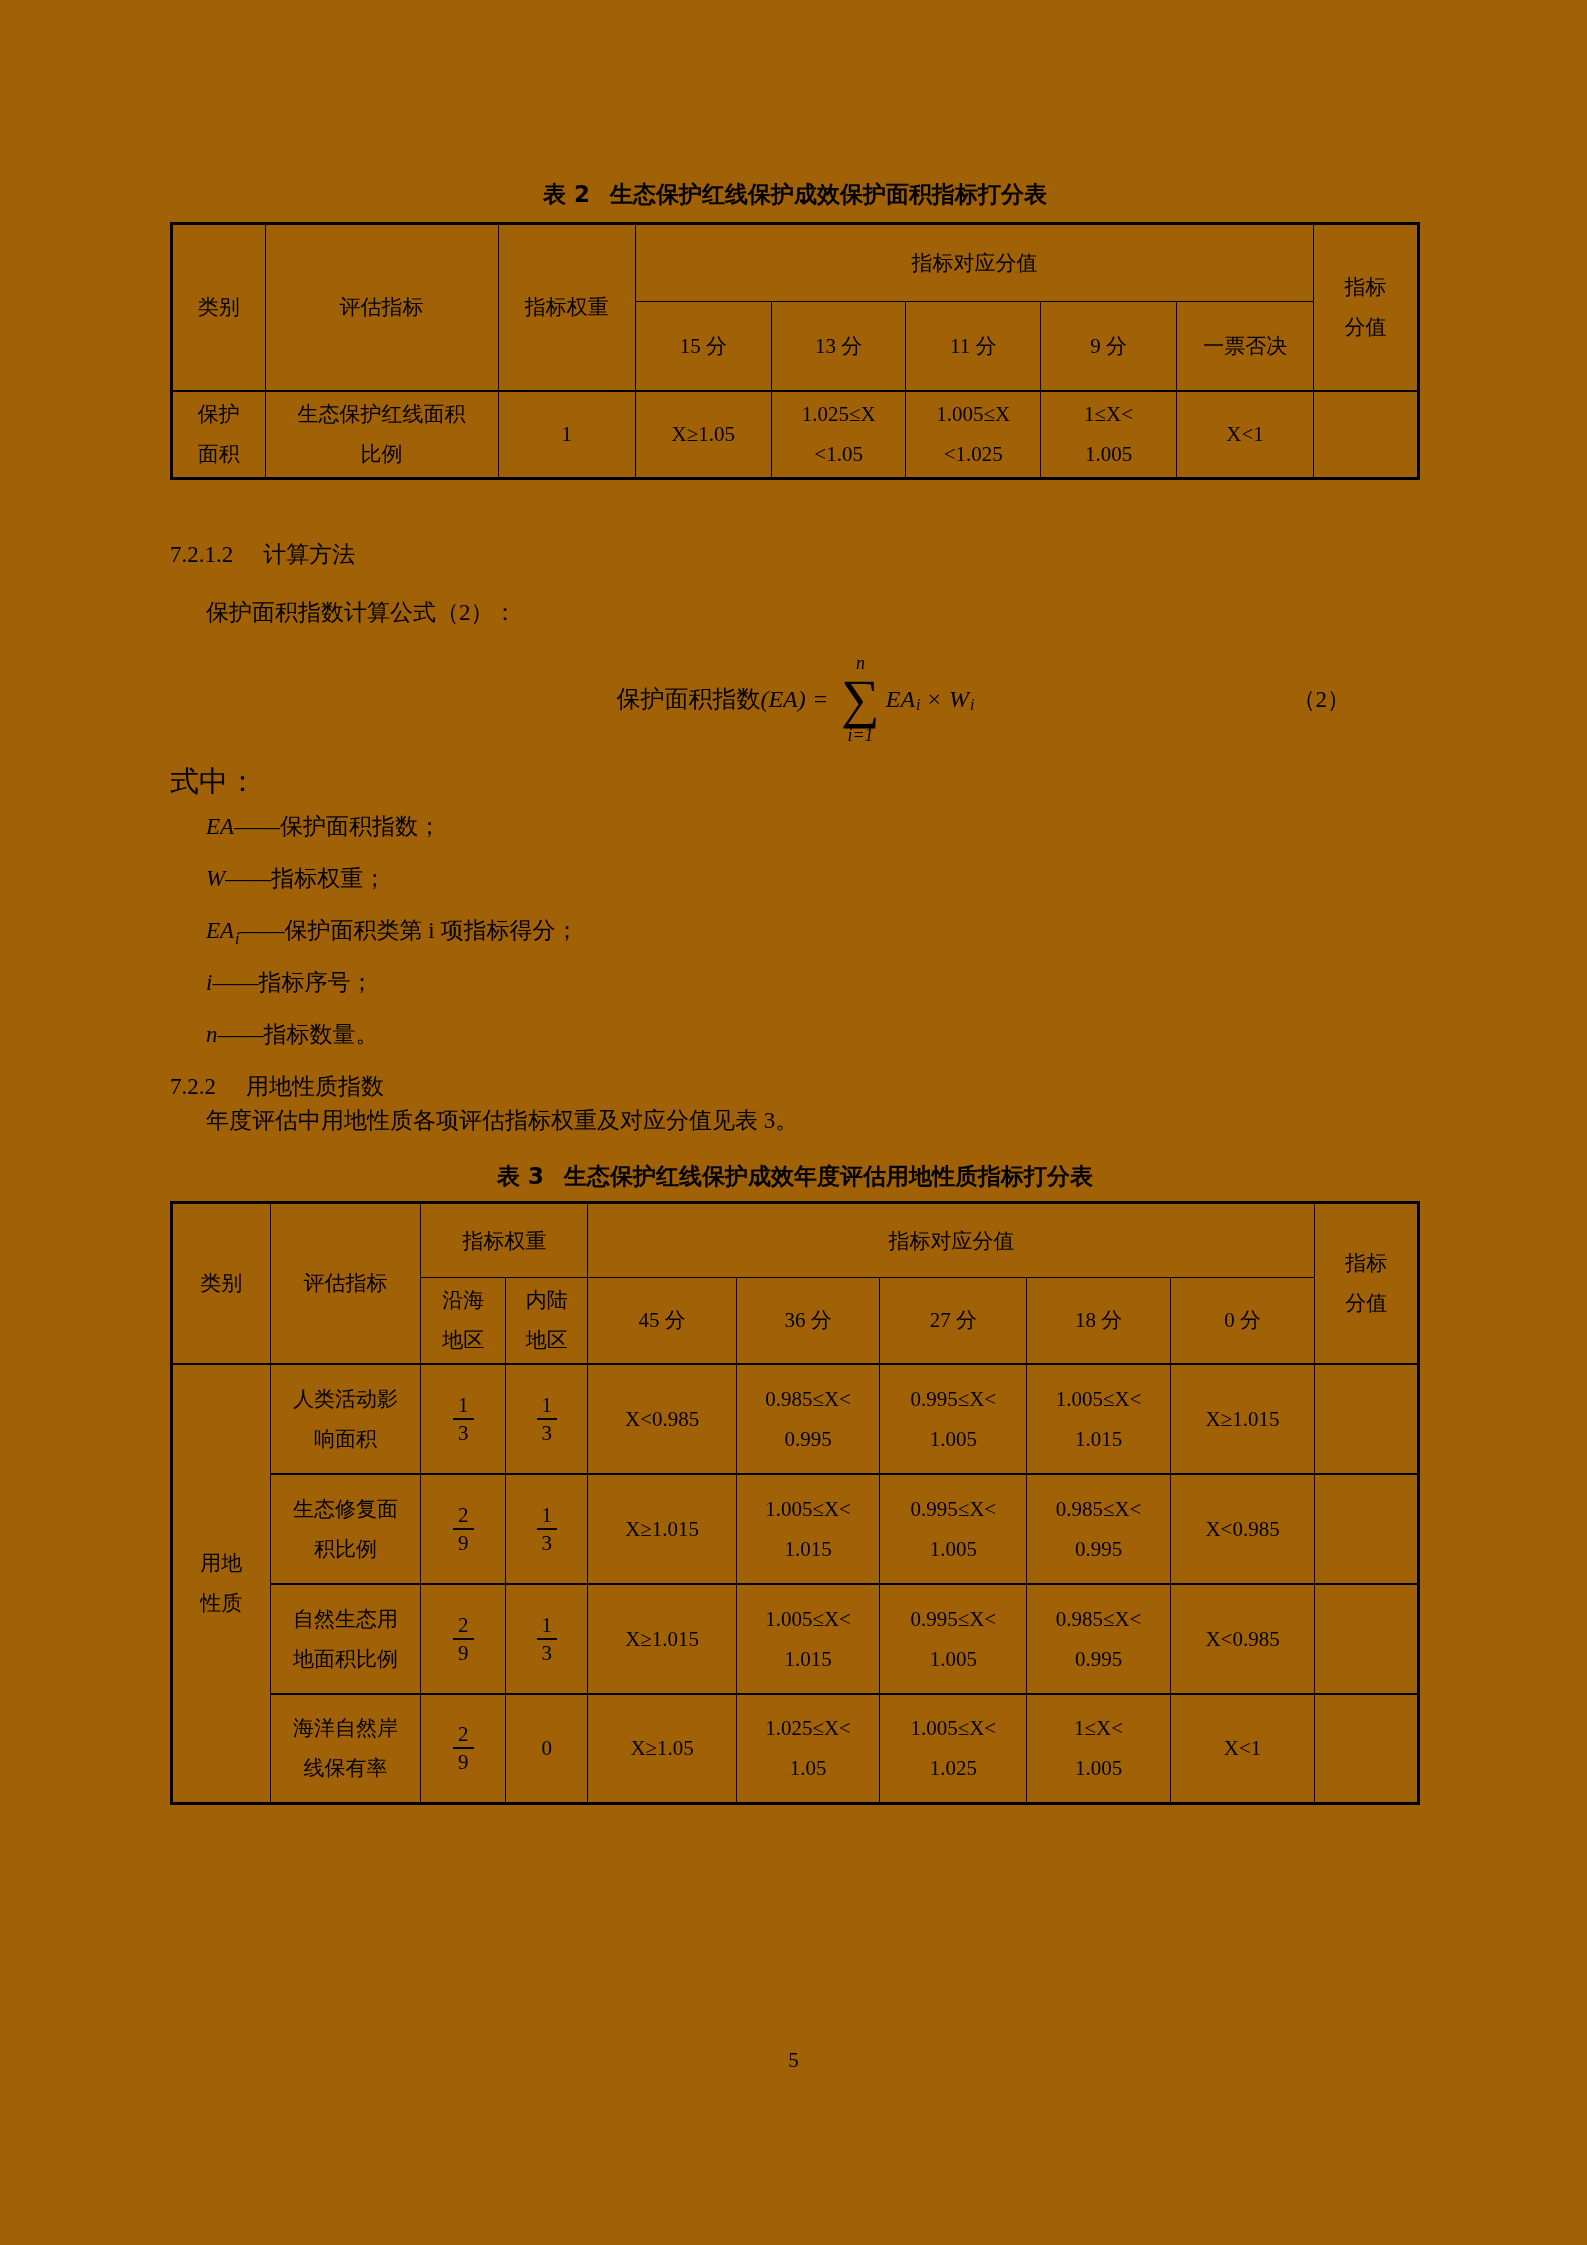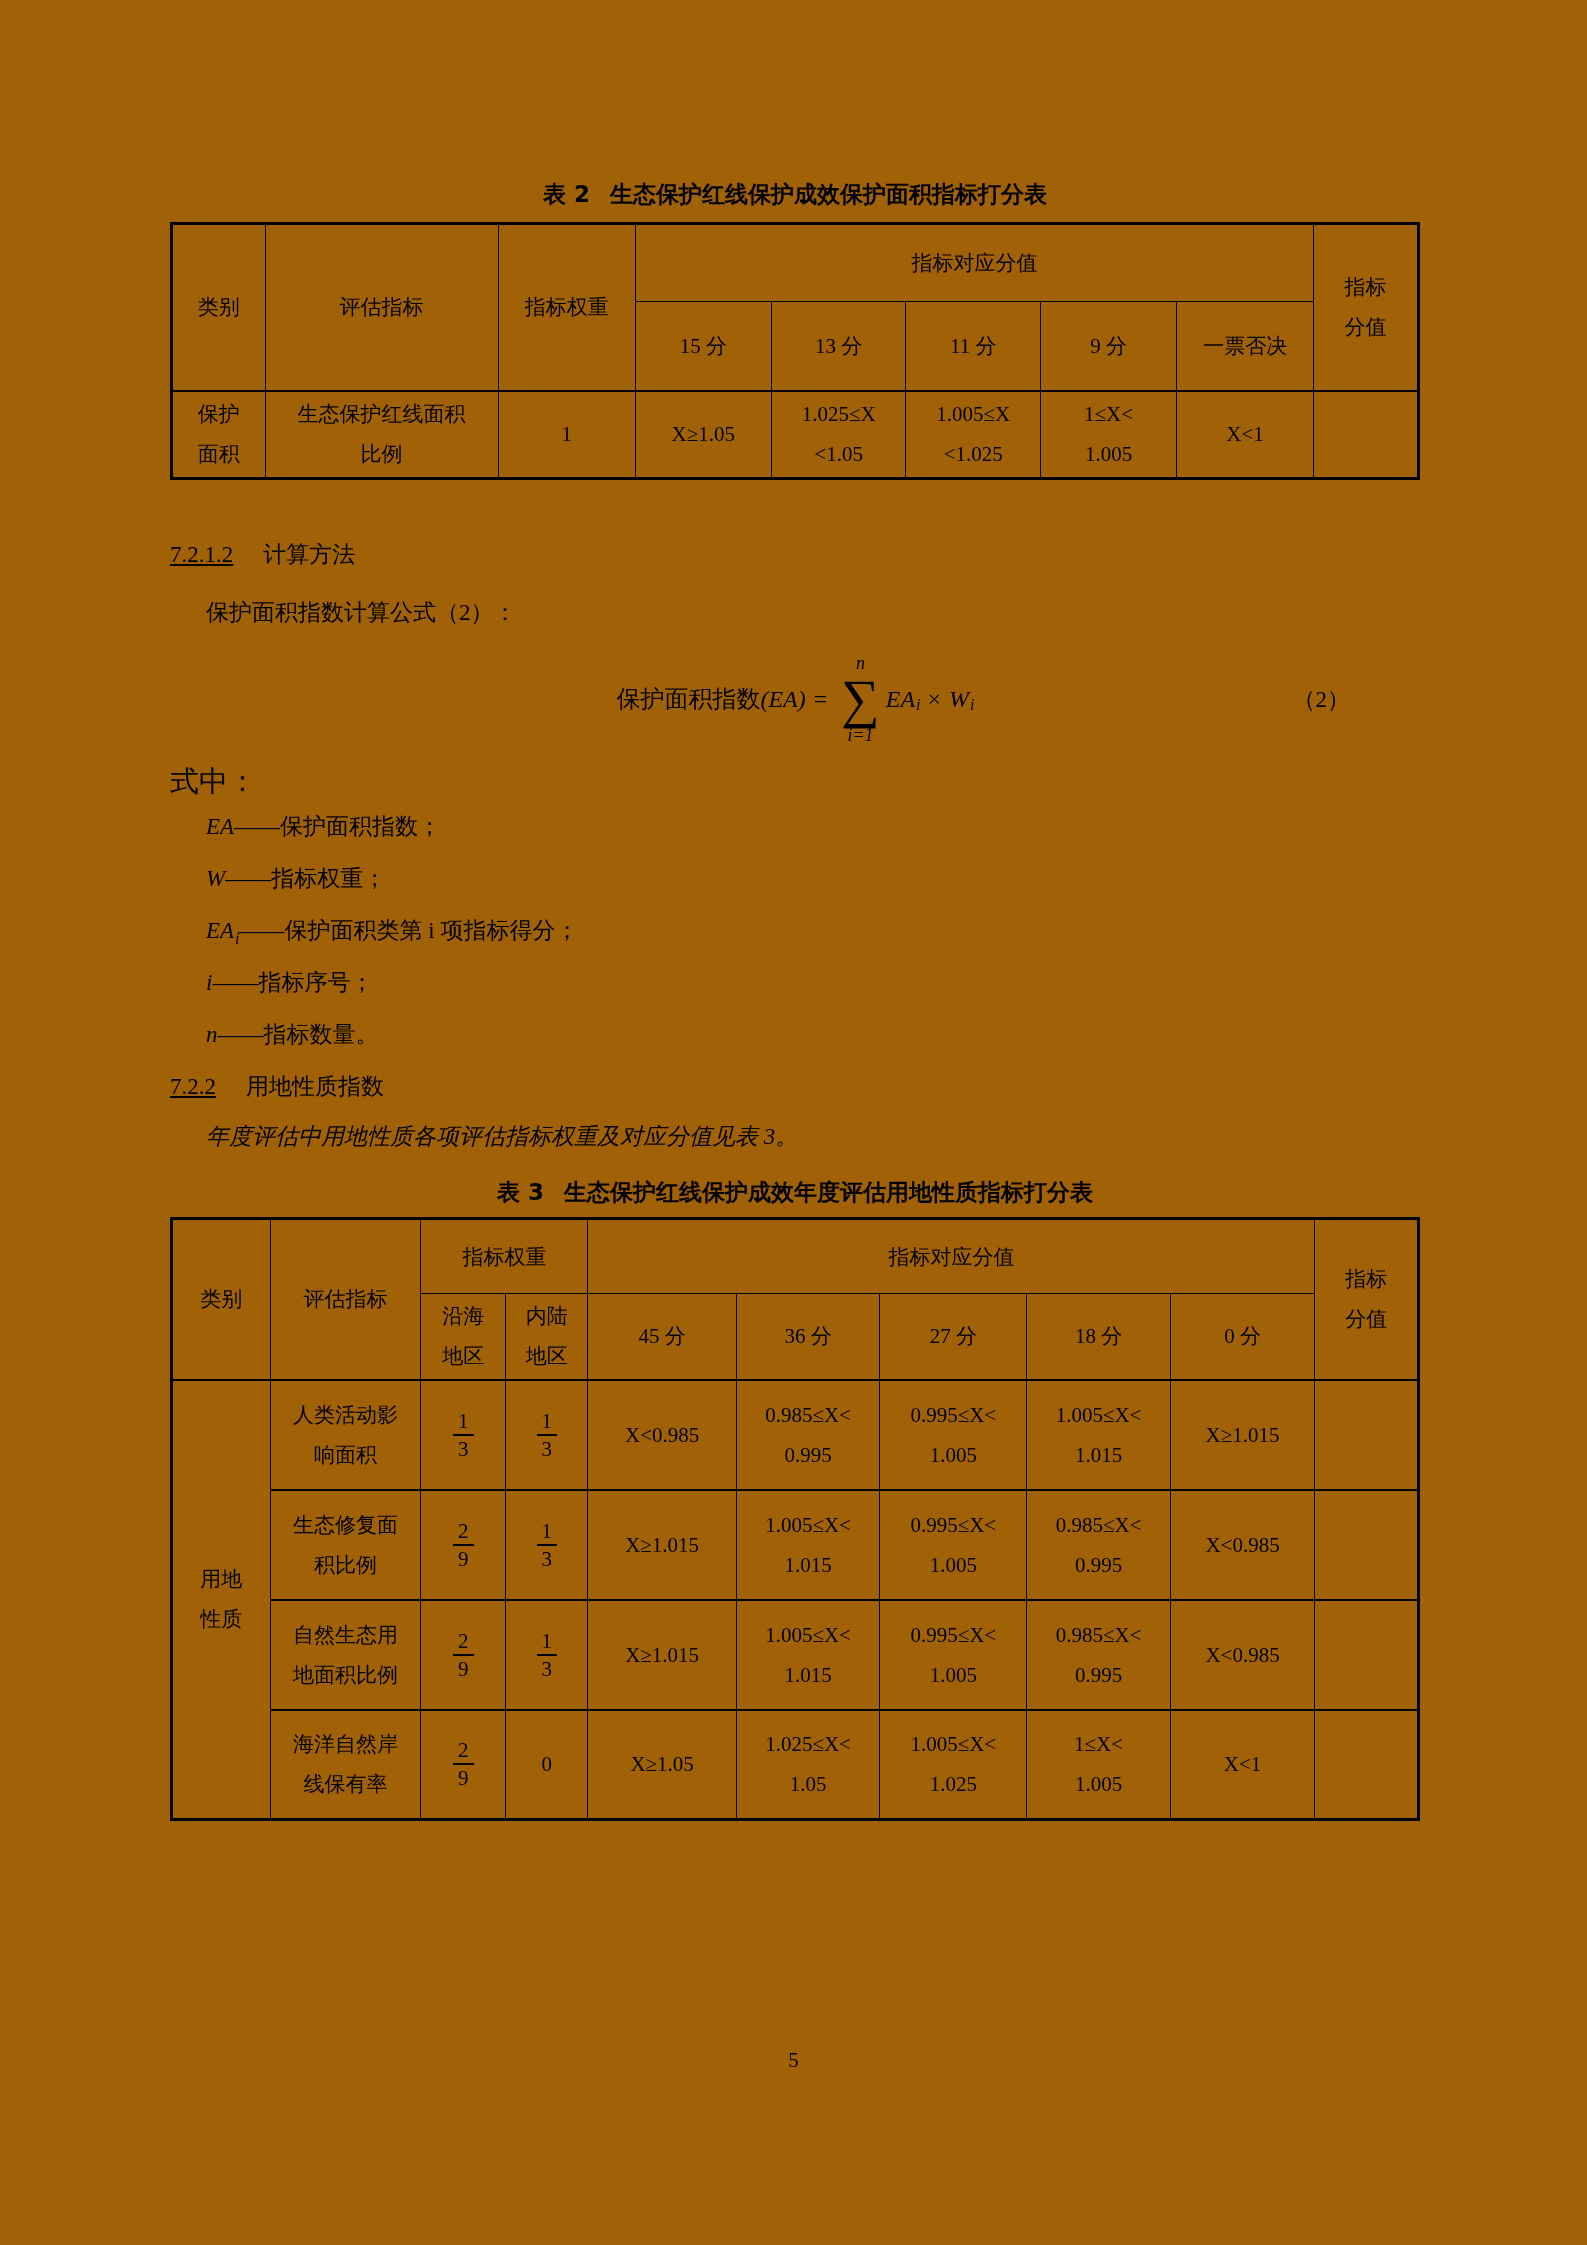--- a/index.html
+++ b/index.html
@@ -45,21 +45,21 @@
   .t2-data { height:88px; }
   .t3-hr1 { height:75px; }
   .t3-hr2 { height:86px; }
   .t3-data { height:110px; }
 
   .frac { display:inline-flex; flex-direction:column; align-items:center; vertical-align:middle; font-size:21px; }
   .frac .frac-num { display:block; line-height:26px; border-bottom:2px solid #000; padding:0 5px; }
   .frac .frac-den { display:block; line-height:26px; }
 
   .heading { font-size:23px; line-height:34px; }
-  .heading .h-num { display:inline-block;text-decoration:underline; }
+  .heading .h-num { display:inline-block; }
   .heading .h-text { display:inline-block; margin-left:30px; }
   .para { font-size:23px; line-height:34px; padding-left:36px; }
 
   .formula-row { position:relative; text-align:center; height:130px; margin-top:4px; }
   .formula { display:inline-flex; align-items:center; height:130px; font-size:24px; }
   .f-var { font-family:"Liberation Serif","DejaVu Serif",serif; font-style:italic; }
   .f-sub { font-size:16px; font-style:italic; position:relative; top:6px; left:1px; }
   .f-eq { margin:0 8px; }
   .f-op { margin:0 8px; }
   .sum { display:inline-flex; flex-direction:column; align-items:center; margin:0 6px; }
@@ -207,21 +207,21 @@
     </div>
     <div class="def-line">
       <span class="f-var">n</span><span class="f-sub"></span><span>——</span><span>指标数量。</span>
     </div>
 
     <div class="heading" style="margin-top:18px;">
       <span class="h-num">7.2.2</span><span class="h-text">用地性质指数</span>
     </div>
 
 
-    <div class="para" style="margin-top:16px;font-style:italic;">年度评估中用地性质各项评估指标权重及对应分值见表 3。</div>
+    <div class="para" style="">年度评估中用地性质各项评估指标权重及对应分值见表 3。</div>
 
     <div class="table-title mt-title3">
       <span>表 3</span><span class="gap"></span><span>生态保护红线保护成效年度评估用地性质指标打分表</span>
     </div>
 
     <table class="grid mt-table3">
       <colgroup>
         <col style="width:7.9%">
           <col style="width:12.1%">
           <col style="width:6.8%">

